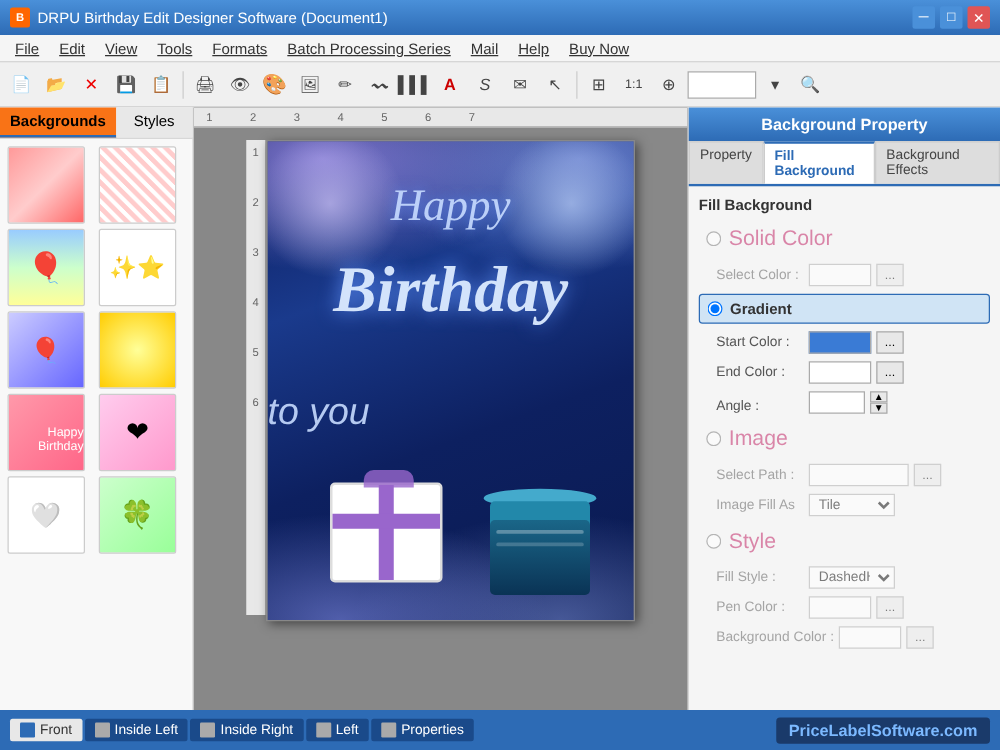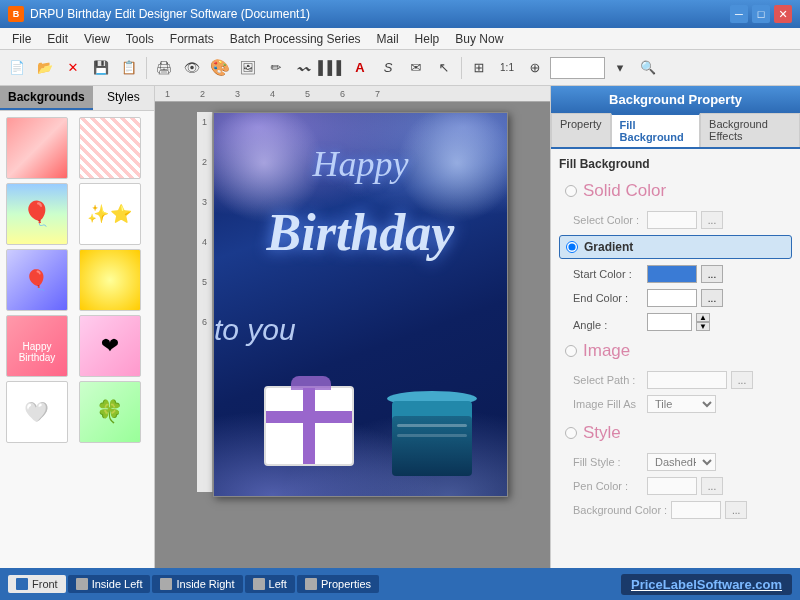--- a/index.html
+++ b/index.html
@@ -30,20 +30,21 @@
       display: flex;
       align-items: center;
       padding: 2px 4px;
       height: 22px;
     }
     .menu-item {
       padding: 2px 8px;
       cursor: pointer;
       font-size: 12px;
       color: #333;
+      text-decoration: underline;
     }
 
     
     .toolbar {
       background: #f0f0f0;
       border-bottom: 1px solid #ccc;
       display: flex;
       align-items: center;
       padding: 3px 4px;
       gap: 2px;
@@ -90,21 +91,21 @@
     }
     .panel-tab {
       flex: 1;
       padding: 4px 8px;
       text-align: center;
       cursor: pointer;
       font-size: 12px;
       border-bottom: 2px solid transparent;
       background: #e8e8e8;
     }
-    .panel-tab.active { background: #a3a3a3; border-bottom-color: #2d6bb5; font-weight: bold; }
+    .panel-tab.active { background: #f97316; border-bottom-color: #2d6bb5; font-weight: bold; }
     .thumbnails-grid {
       display: grid;
       grid-template-columns: 1fr 1fr;
       gap: 4px;
       padding: 6px;
       overflow-y: auto;
     }
     .thumbnail {
       width: 62px; height: 62px;
       border: 1px solid #ccc;
@@ -343,21 +344,20 @@
     .page-tab.active { background: #e8e8e8; color: #333; }
     .page-tab-icon { width: 12px; height: 12px; background: #aaa; border-radius: 1px; }
     .page-tab.active .page-tab-icon { background: #2d6bb5; }
     .brand-badge {
       background: #1a3a6a;
       color: white;
       font-size: 13px;
       font-weight: bold;
       padding: 3px 10px;
       border-radius: 3px;
-      text-decoration: underline;
     }
     .brand-highlight { color: #7cb9ff; }
 
     input[type="radio"] { width: 12px; height: 12px; }
     .radio-label { font-size: 12px; font-weight: bold; color: #333; }
     .radio-label-dim { font-size: 17px; color: #be185d; }
   </style>
 </head>
 <body>
 
@@ -426,21 +426,21 @@
         <div style="font-size:24px;">🎈</div>
       </div>
       <div class="thumbnail thumb-4">
         <div style="font-size:18px; color:#99ccff;">✨⭐</div>
       </div>
       <div class="thumbnail thumb-5">
         <div style="font-size:20px;">🎈</div>
       </div>
       <div class="thumbnail thumb-6"></div>
       <div class="thumbnail" style="background: linear-gradient(135deg, #ff99aa, #ff6688);">
-        <div style="font-size:10px; color:white; text-align:center;margin-top:12px;">Happy Birthday</div>
+        <div style="font-size:10px; color:white; text-align:right;margin-top:12px;">Happy Birthday</div>
       </div>
       <div class="thumbnail" style="background: linear-gradient(135deg, #ffccee, #ff99cc);">
         <div style="font-size:22px;">❤</div>
       </div>
       <div class="thumbnail" style="background:white;">
         <div style="font-size:20px;">🤍</div>
       </div>
       <div class="thumbnail" style="background: linear-gradient(135deg, #ccffcc, #99ff99);">
         <div style="font-size:22px;">🍀</div>
       </div>

